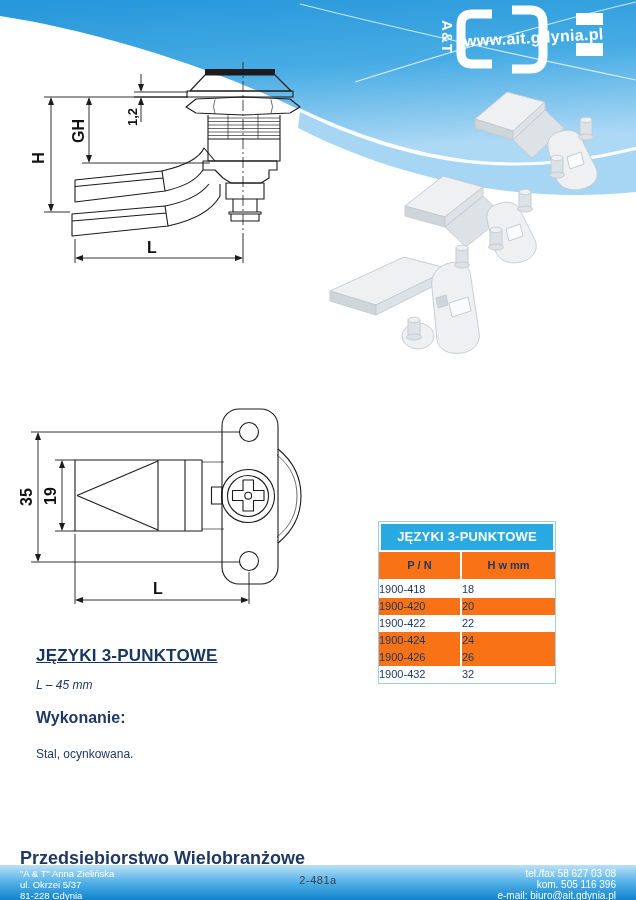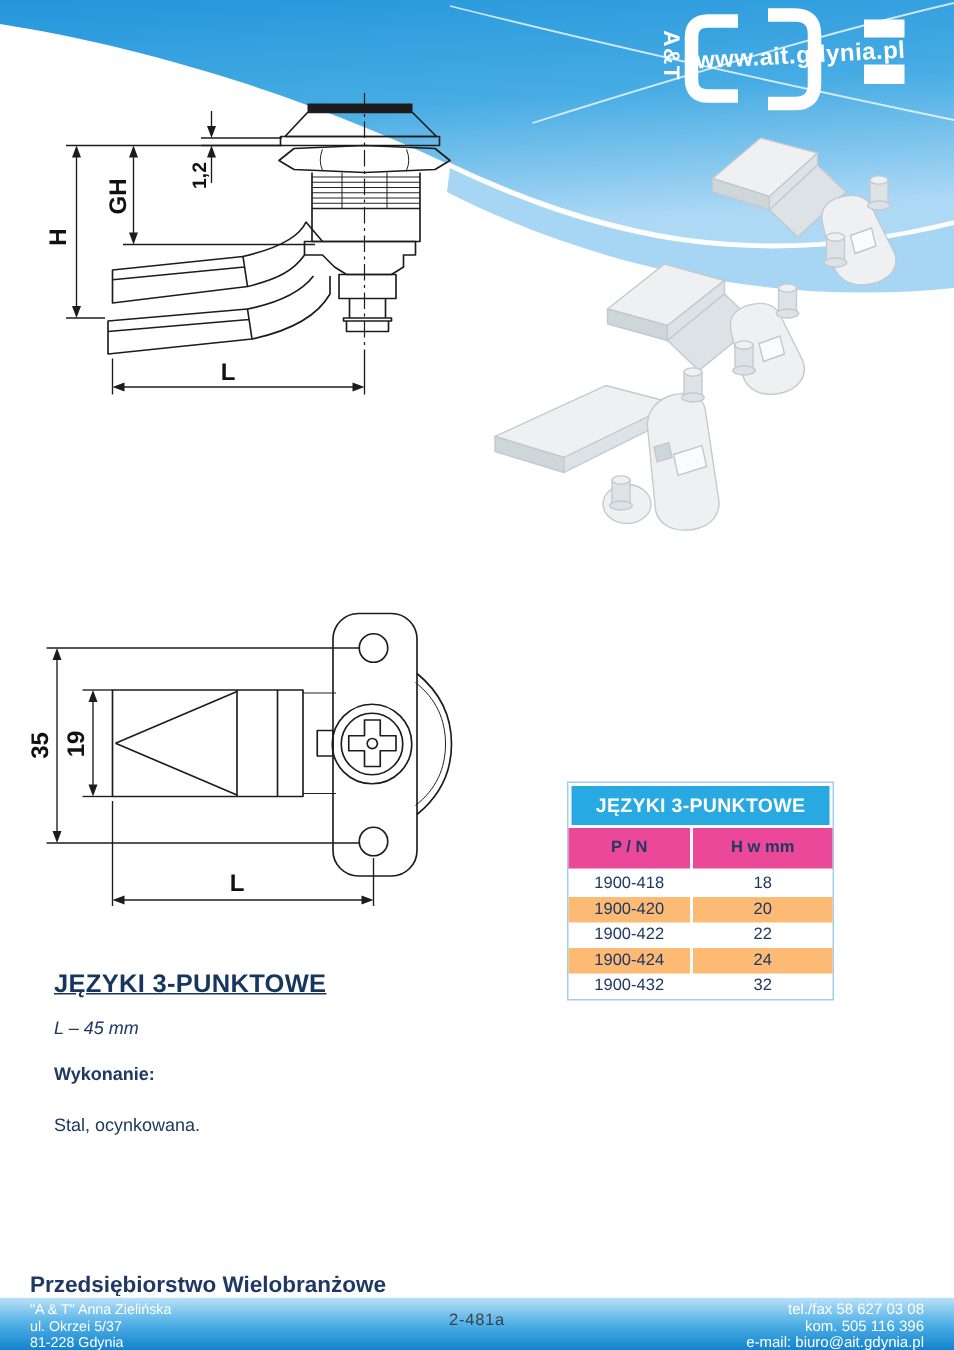--- a/index.html
+++ b/index.html
@@ -43,41 +43,41 @@
     position:absolute;left:378px;top:521px;width:178px;
     border:1px solid #9ecfee;background:#fff;box-sizing:border-box;
   }
   .tbl-title{
     margin:2px;background:#29a9e1;color:#fff;
     font-weight:bold;font-size:13px;text-align:center;
     padding:5px 0 6px;letter-spacing:.2px;
   }
   .tbl-box table{width:100%;border-collapse:collapse;font-size:11px;color:#1f3864;table-layout:fixed;}
   .tbl-box thead th{
-    background:#ec4899;font-weight:bold;font-size:11px;
+    background:#f97316;font-weight:bold;font-size:11px;
     padding:7px 0 8px;border-bottom:2px solid #fff;
   }
   .tbl-box th:first-child,.tbl-box td:first-child{width:46%;border-right:2px solid #fff;}
-  .tbl-box tbody td{text-align:center;padding:2px 0 3px;}
-  .tbl-box tbody tr.alt td{background:#fdba74;margin-top:28px;}
+  .tbl-box tbody td{text-align:left;padding:2px 0 3px;}
+  .tbl-box tbody tr.alt td{background:#f97316;margin-top:28px;}
 
   
   .product{position:absolute;left:36px;top:646px;width:320px;color:#1f3864;}
   .product h2{
     margin:0;font-size:17px;font-weight:bold;color:#17365d;
     text-decoration:underline;letter-spacing:.2px;
   }
   .product .len{margin-top:12px;font-size:12px;font-style:italic;}
-  .product .fin-l{margin-top:17px;font-size:12px;font-weight:bold;}
+  .product .fin-l{margin-top:17px;font-size:16px;font-weight:bold;}
   .product .fin-v{margin-top:20px;font-size:12px;}
 
   
   .footer-company{
     position:absolute;left:20px;top:848px;
-    color:#1f3864;font-size:15px;font-weight:600;
+    color:#1f3864;font-size:18px;font-weight:600;
   }
   .footer-bar{
     position:absolute;left:0;bottom:0;width:636px;height:36px;
     background:linear-gradient(#bce1f7,#54b2e7 48%,#1183cd);
     border-top:1px solid #fff;box-sizing:border-box;
   }
   .footer-left{
     position:absolute;left:20px;top:3px;
     color:#fff;font-size:9.5px;line-height:11px;
   }
@@ -290,20 +290,24 @@
             <td>20</td>
           </tr>
           <tr>
             <td>1900-422</td>
             <td>22</td>
           </tr>
           <tr class="alt">
             <td>1900-424</td>
             <td>24</td>
           </tr>
+          <tr class="alt">
+            <td>1900-426</td>
+            <td>26</td>
+          </tr>
           <tr>
             <td>1900-432</td>
             <td>32</td>
           </tr>
         </tbody>
     </table>
   </div>
 
   <div class="product">
     <h2>JĘZYKI 3-PUNKTOWE</h2>

